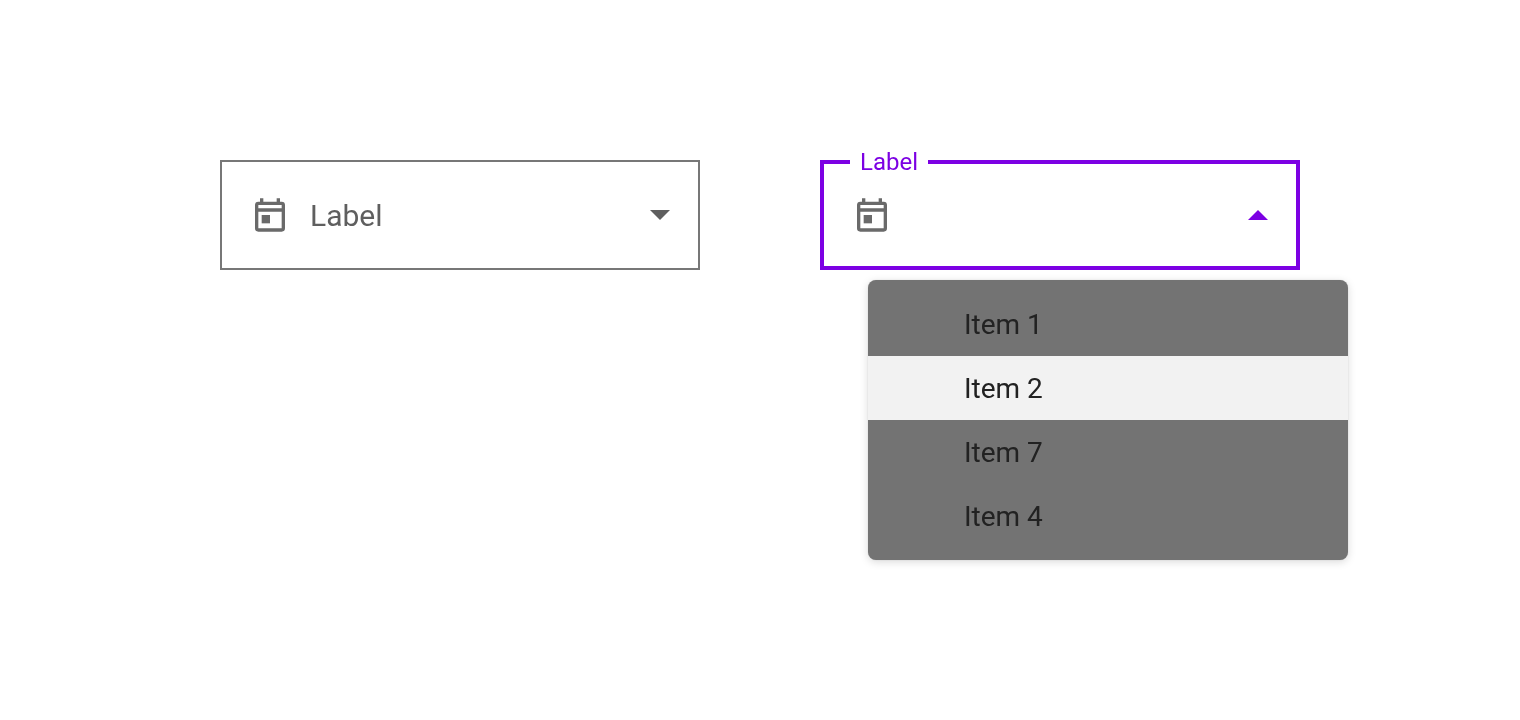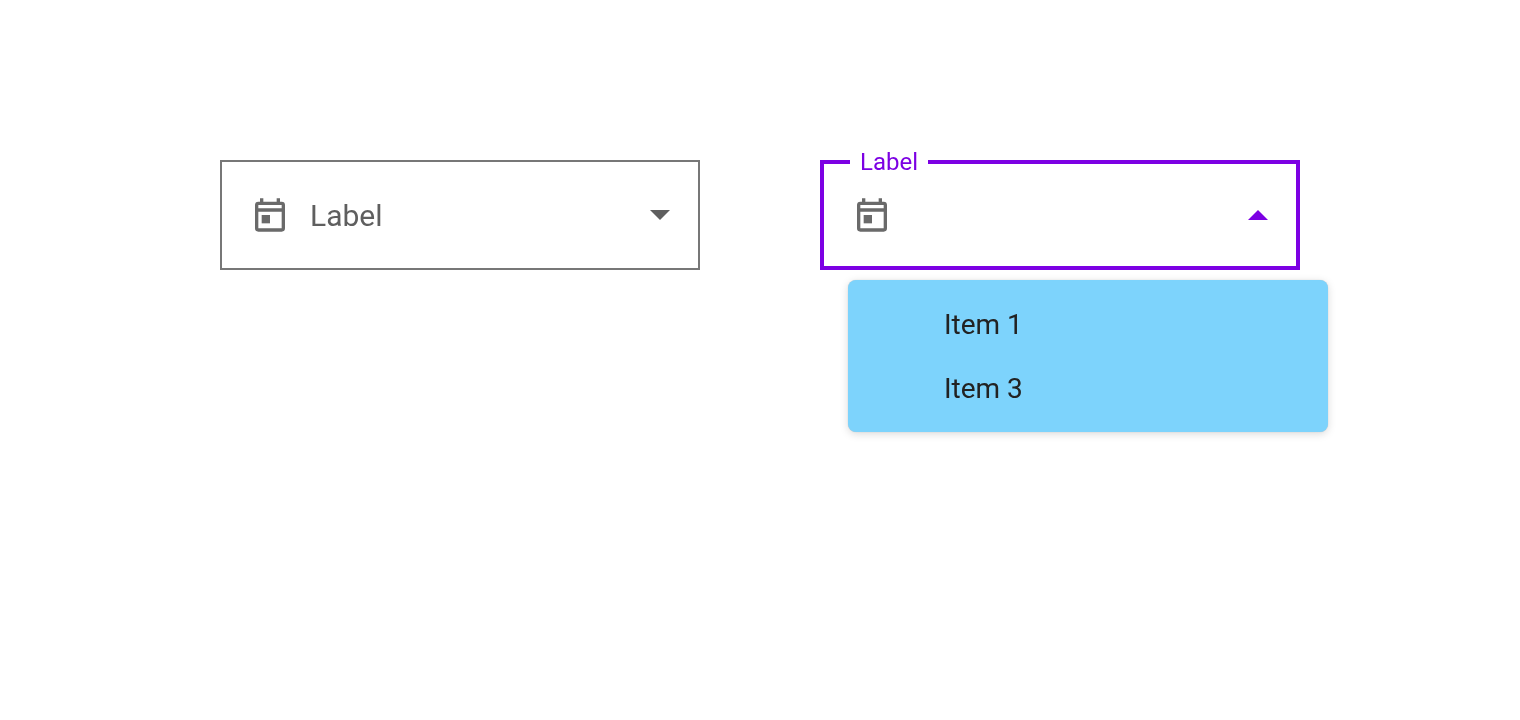--- a/index.html
+++ b/index.html
@@ -54,24 +54,24 @@
     position: absolute;
     top: -16px;
     left: 26px;
     padding: 0 10px;
     background: #ffffff;
     font-size: 24px;
     color: #7c00e3;
   }
   .menu {
     position: absolute;
-    left: 848px;
+    left: 868px;
     top: 280px;
     width: 480px;
-    background: #7dd3fc;
+    background: #737373;
     border-radius: 8px;
     box-shadow: 0 2px 8px rgba(0,0,0,0.15), 0 0 1px rgba(0,0,0,0.2);
     padding: 12px 0;
   }
   .menu-item {
     height: 64px;
     display: flex;
     align-items: center;
     padding-left: 96px;
     font-size: 28px;
@@ -101,16 +101,22 @@
     <rect x="7" y="12" width="5" height="5"></rect>
   </svg>
   <span class="spacer-flex"></span>
   <span class="chevron up"></span>
 </div>
 
 <div class="menu">
   <div class="menu-item">
     <span>Item 1</span>
   </div>
+  <div class="menu-item highlight">
+    <span>Item 2</span>
+  </div>
   <div class="menu-item">
-    <span>Item 3</span>
+    <span>Item 7</span>
+  </div>
+  <div class="menu-item">
+    <span>Item 4</span>
   </div>
 </div>
 
 </body></html>

